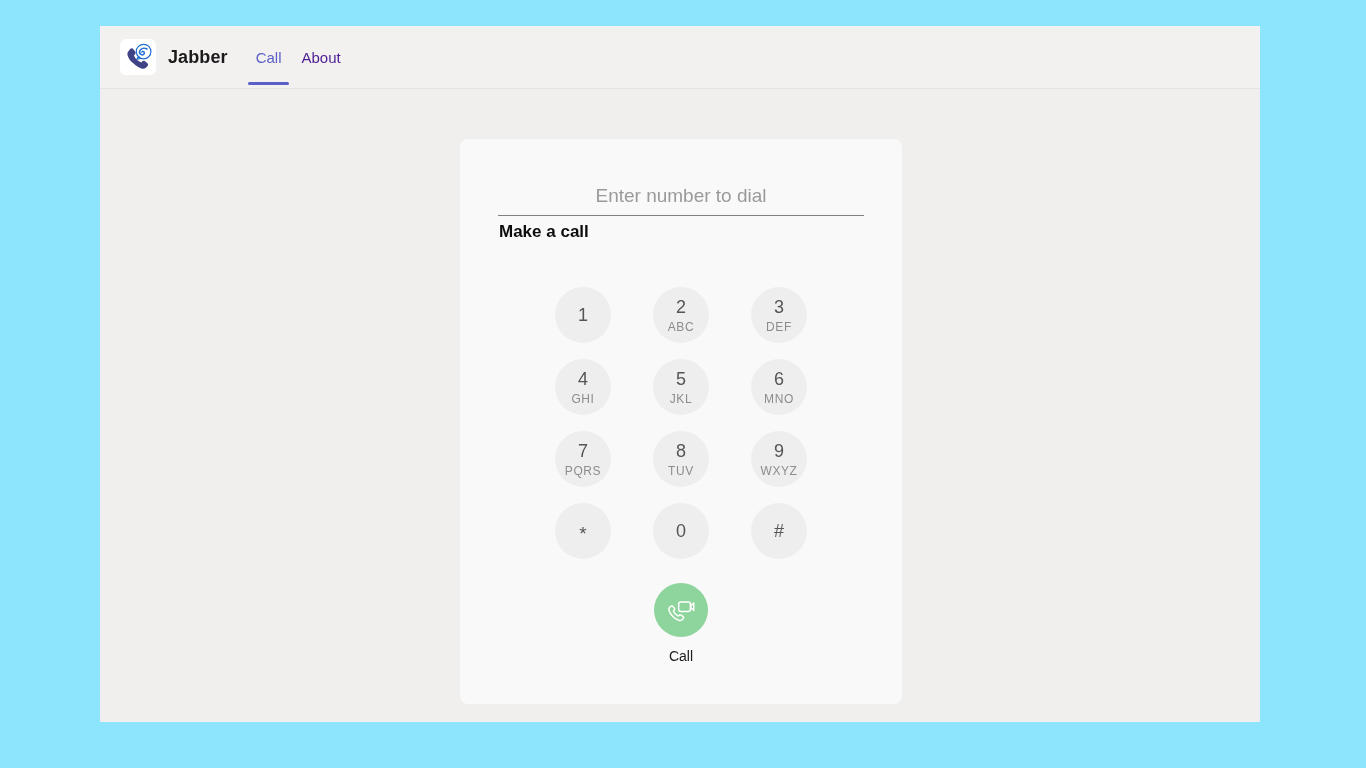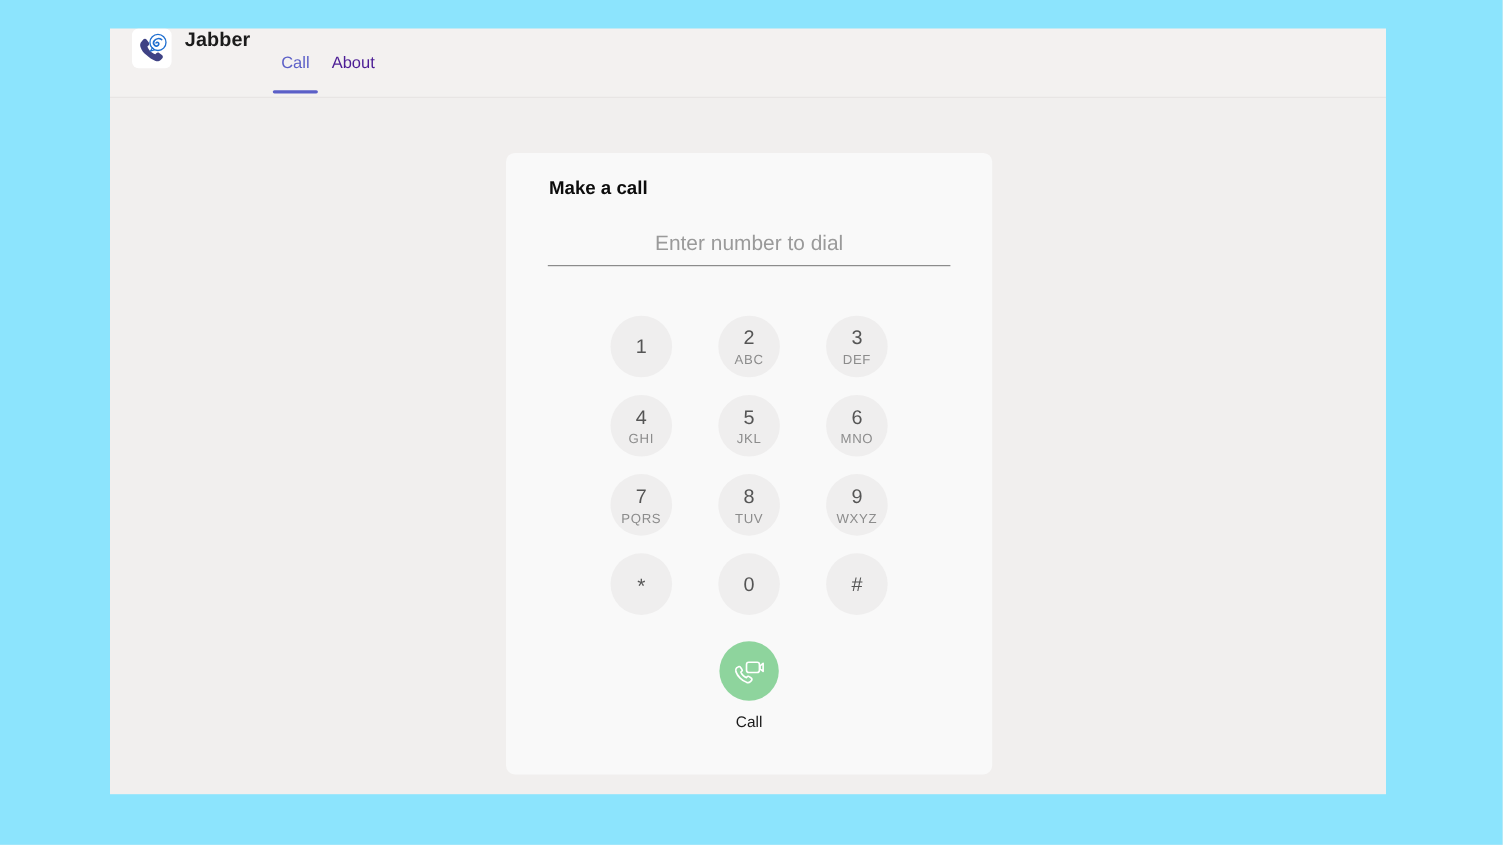--- a/index.html
+++ b/index.html
@@ -26,20 +26,21 @@
     overflow: hidden;
   }
 
   
   #app-header {
     position: relative;
     height: 63px;
     background: #f3f1f0;
     border-bottom: 1px solid #e6e3e1;
     display: flex;
+    align-items: center;
     padding-left: 20px;
     box-sizing: border-box;
   }
   #app-logo {
     width: 36px;
     height: 36px;
     border-radius: 6px;
     background: #ffffff;
     display: flex;
     align-items: center;
@@ -230,25 +231,25 @@
       <button class="nav-tab active">Call</button>
       <button class="nav-tab">About</button>
     </div>
 
   </div>
 
   <div id="app-body">
 
     <div id="call-card">
 
-      <div id="card-title">Make a call</div>
-
       <div id="dial-input-wrap">
         <input id="dial-input" type="text" placeholder="Enter number to dial" style="">
       </div>
+
+      <div id="card-title">Make a call</div>
 
       <div id="keypad">
 
         <button class="key no-letters">
           <span class="digit">1</span>
         </button>
 
         <button class="key">
           <span class="digit">2</span>
           <span class="letters">ABC</span>

